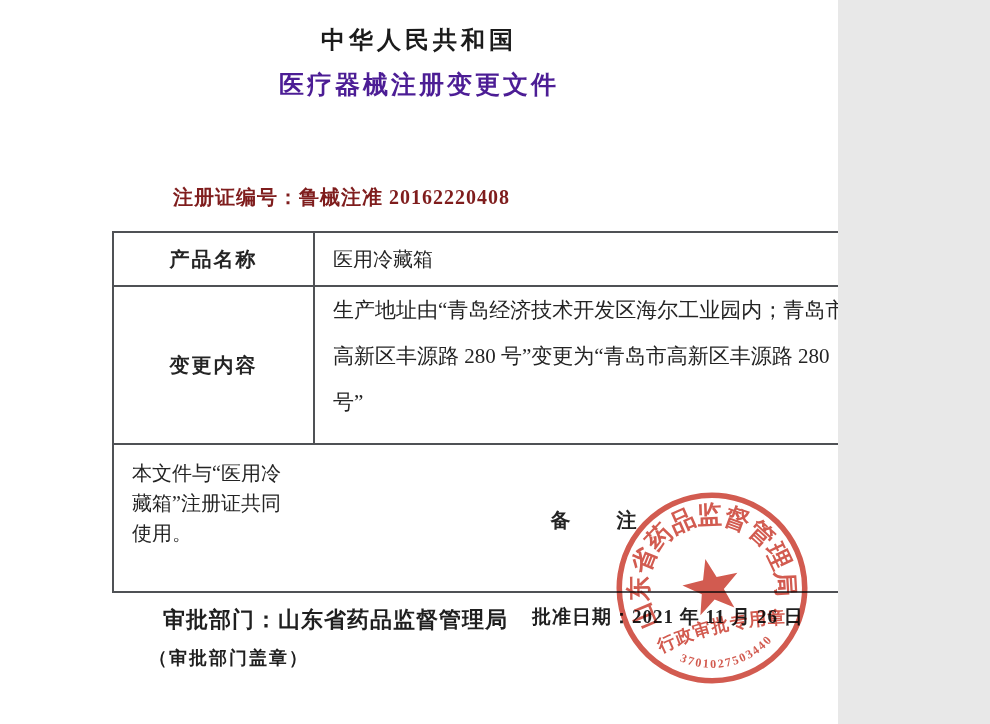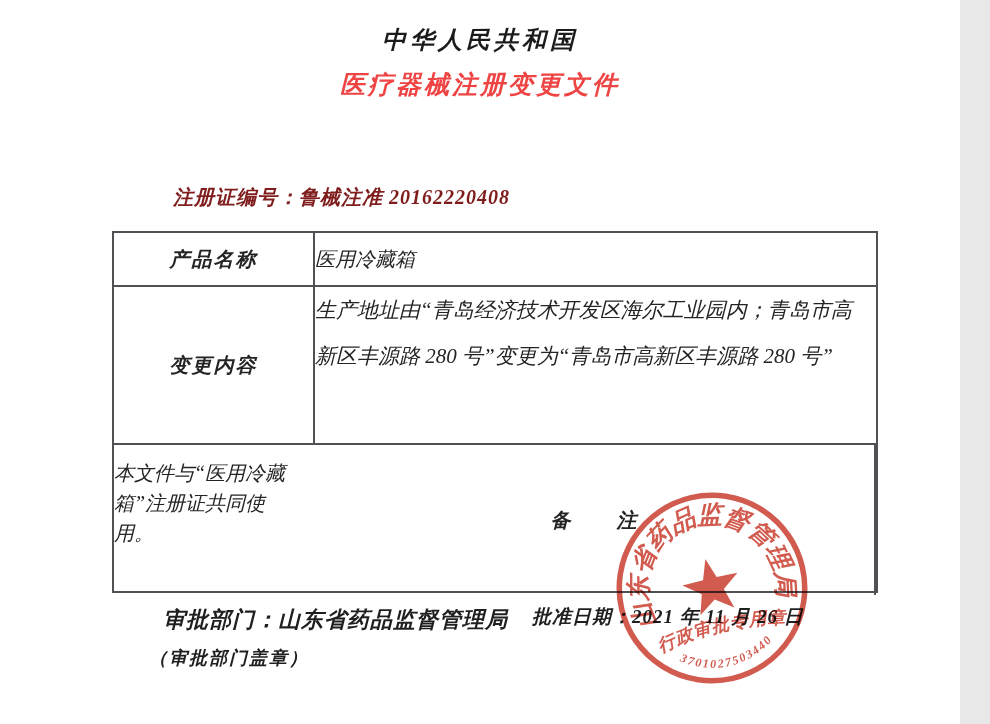--- a/index.html
+++ b/index.html
@@ -1,28 +1,27 @@
 <!DOCTYPE html>
 <html><head>
 <meta charset="utf-8">
 <style>
   html,body{margin:0;padding:0;background:#e8e8e8;}
   .page{
     position:relative;
-    width:960px;height:724px;
+    width:838px;height:724px;
     background:#ffffff;
     font-family:"Liberation Serif","DejaVu Serif",serif;
     color:#1f1f1f;
     overflow:hidden;
-    font-style:italic;
   }
   
   .title-block{position:absolute;top:24px;left:0;width:100%;text-align:center;}
   .title-line1{font-size:24px;font-weight:bold;letter-spacing:4px;color:#1b1b1b;}
-  .title-line2{font-size:25px;font-weight:bold;letter-spacing:3px;margin-top:12px;color:#ef4444;}
+  .title-line2{font-size:25px;font-weight:bold;letter-spacing:3px;margin-top:12px;color:#4c1d95;}
   
   .reg-line{
     position:absolute;left:173px;top:184px;
     font-size:20px;font-weight:600;letter-spacing:1px;color:#7f1d1d;
   }
   
   .doc-table{
     position:absolute;left:112px;top:231px;
     width:766px;height:362px;
     display:grid;
@@ -31,21 +30,21 @@
     border:2px solid #4f5155;
     box-sizing:border-box;
     z-index:1;
   }
   .cell{box-sizing:border-box;font-size:20px;color:#242424;}
   .cell.label{
     display:flex;align-items:center;justify-content:center;
     letter-spacing:2px;font-weight:600;
     border-right:2px solid #4f5155;
   }
-  .cell.value{padding-right:16px;font-weight:500;}
+  .cell.value{padding-left:18px;padding-right:16px;font-weight:500;}
   .row1{border-bottom:2px solid #4f5155;}
   .row2{border-bottom:2px solid #4f5155;}
   .v1{display:flex;align-items:center;}
   .v2{line-height:46px;font-size:21px;}
   .v3{padding-top:13px;line-height:30px;}
   
   .footer-dept{position:absolute;left:163px;top:605px;font-size:22px;font-weight:600;letter-spacing:1px;}
   .footer-seal-note{position:absolute;left:149px;top:646px;font-size:18px;font-weight:600;letter-spacing:2px;}
   .footer-date{position:absolute;left:532px;top:604px;font-size:19px;font-weight:600;letter-spacing:1px;z-index:0;}
   

